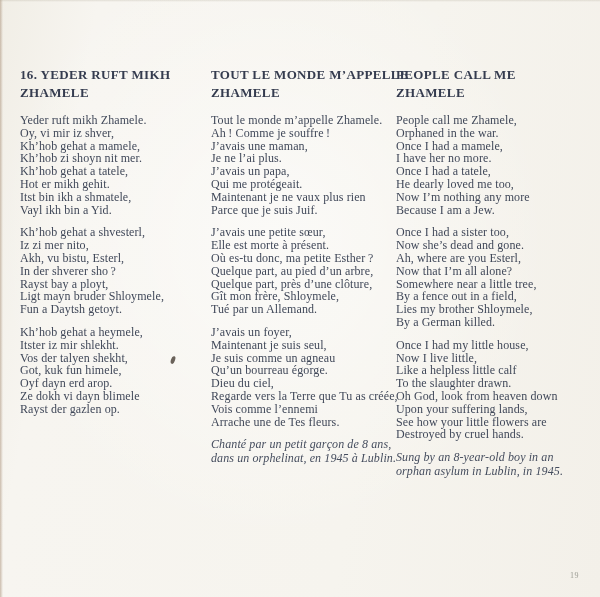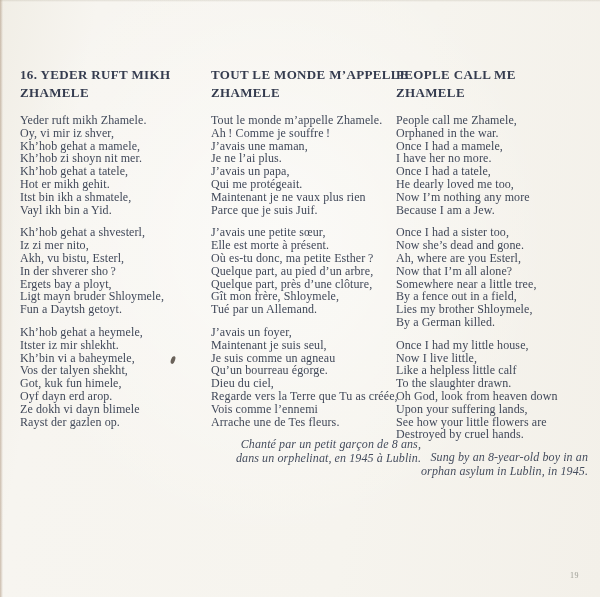--- a/index.html
+++ b/index.html
@@ -32,21 +32,21 @@
     font-weight: bold; font-size: 13px; line-height: 17.5px;
     letter-spacing: 0.35px; color: #353c4f; margin-bottom: 13px;
     white-space: nowrap;
   }
   .stanzas { margin-top: 0; }
   .stanza { margin-bottom: 10px; }
   .line {
     font-size: 12px; line-height: 12.8px; white-space: nowrap;
     letter-spacing: 0.1px;
   }
-  .note { margin-top: 3px; text-align: right; }
+  .note { margin-top: 3px; }
   .note .line { font-style: italic; line-height: 13.6px; color: #454d5e; }
   .page-number {
     position: absolute; right: 21px; bottom: 17px;
     font-size: 8px; color: #9a9b93; letter-spacing: 0.5px;
   }
   .ink-speck {
     position: absolute; left: 171px; top: 356px;
     width: 4px; height: 8px; background: #51483e;
     border-radius: 55% 45% 50% 50%;
     transform: rotate(18deg);
@@ -74,28 +74,27 @@
           <div class="line">Kh’hob gehat a tatele,</div>
           <div class="line">Hot er mikh gehit.</div>
           <div class="line">Itst bin ikh a shmatele,</div>
           <div class="line">Vayl ikh bin a Yid.</div>
         </div>
         <div class="stanza">
           <div class="line">Kh’hob gehat a shvesterl,</div>
           <div class="line">Iz zi mer nito,</div>
           <div class="line">Akh, vu bistu, Esterl,</div>
           <div class="line">In der shverer sho ?</div>
-          <div class="line">Ergets bay a ployt,</div>
+          <div class="line">Rayst bay a ployt,</div>
           <div class="line">Ligt mayn bruder Shloymele,</div>
           <div class="line">Fun a Daytsh getoyt.</div>
         </div>
         <div class="stanza">
           <div class="line">Kh’hob gehat a heymele,</div>
           <div class="line">Itster iz mir shlekht.</div>
-          <div class="line">Kh’bin vi a baheymele,</div>
           <div class="line">Vos der talyen shekht,</div>
           <div class="line">Got, kuk fun himele,</div>
           <div class="line">Oyf dayn erd arop.</div>
           <div class="line">Ze dokh vi dayn blimele</div>
           <div class="line">Rayst der gazlen op.</div>
         </div>
       </div>
   </div>
 
   <div class="col col-2">

